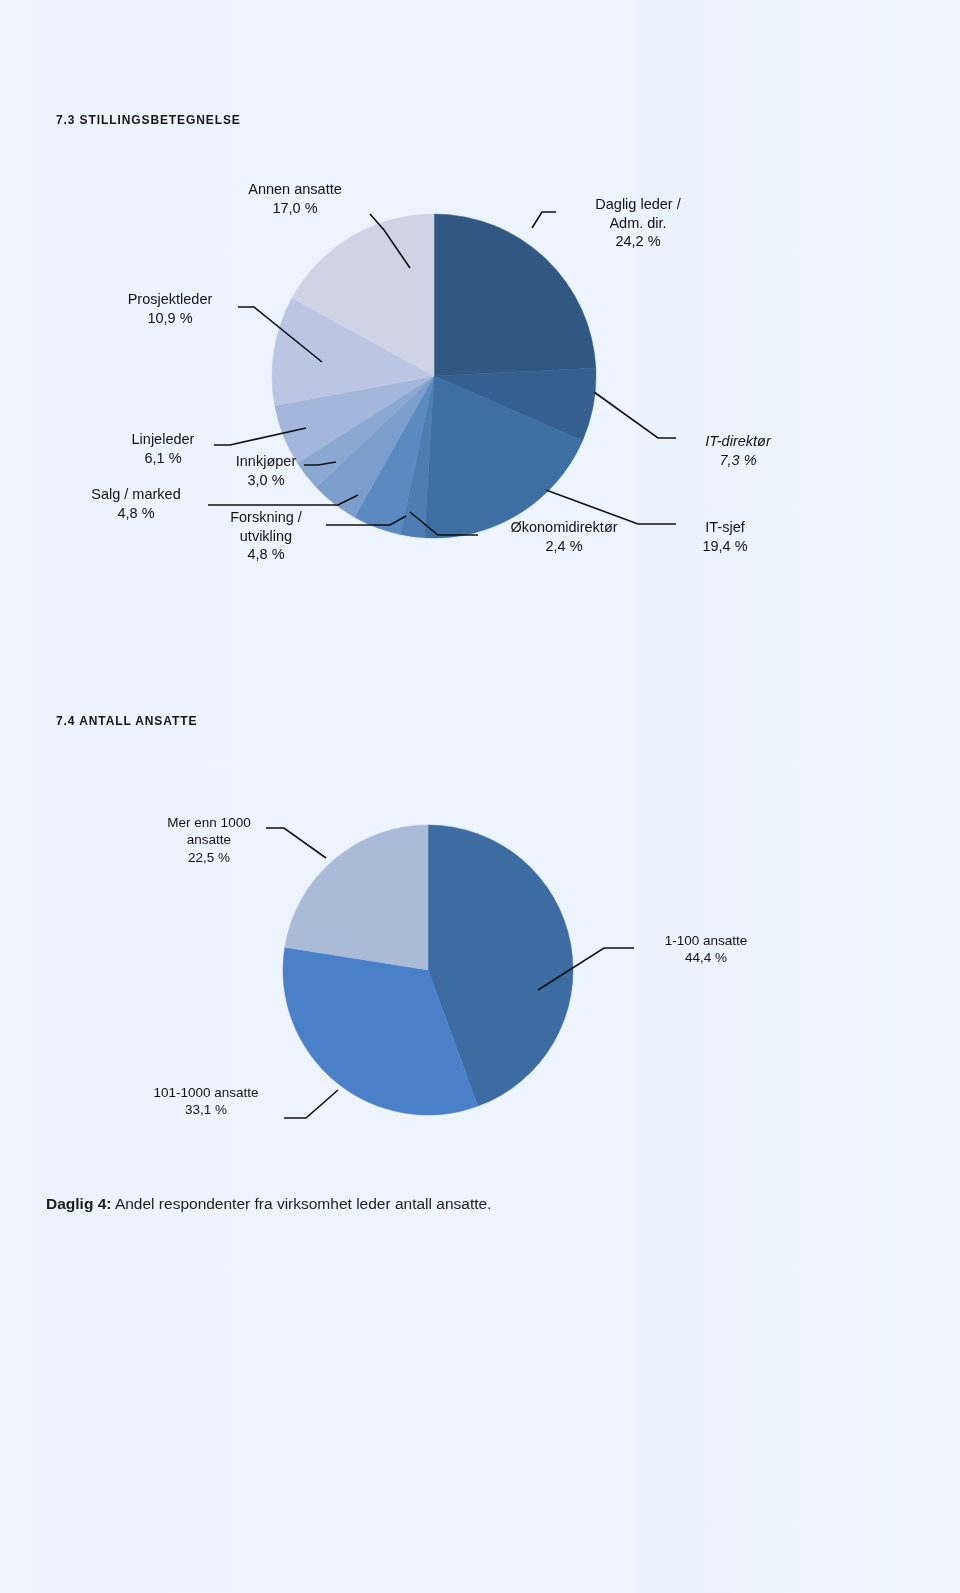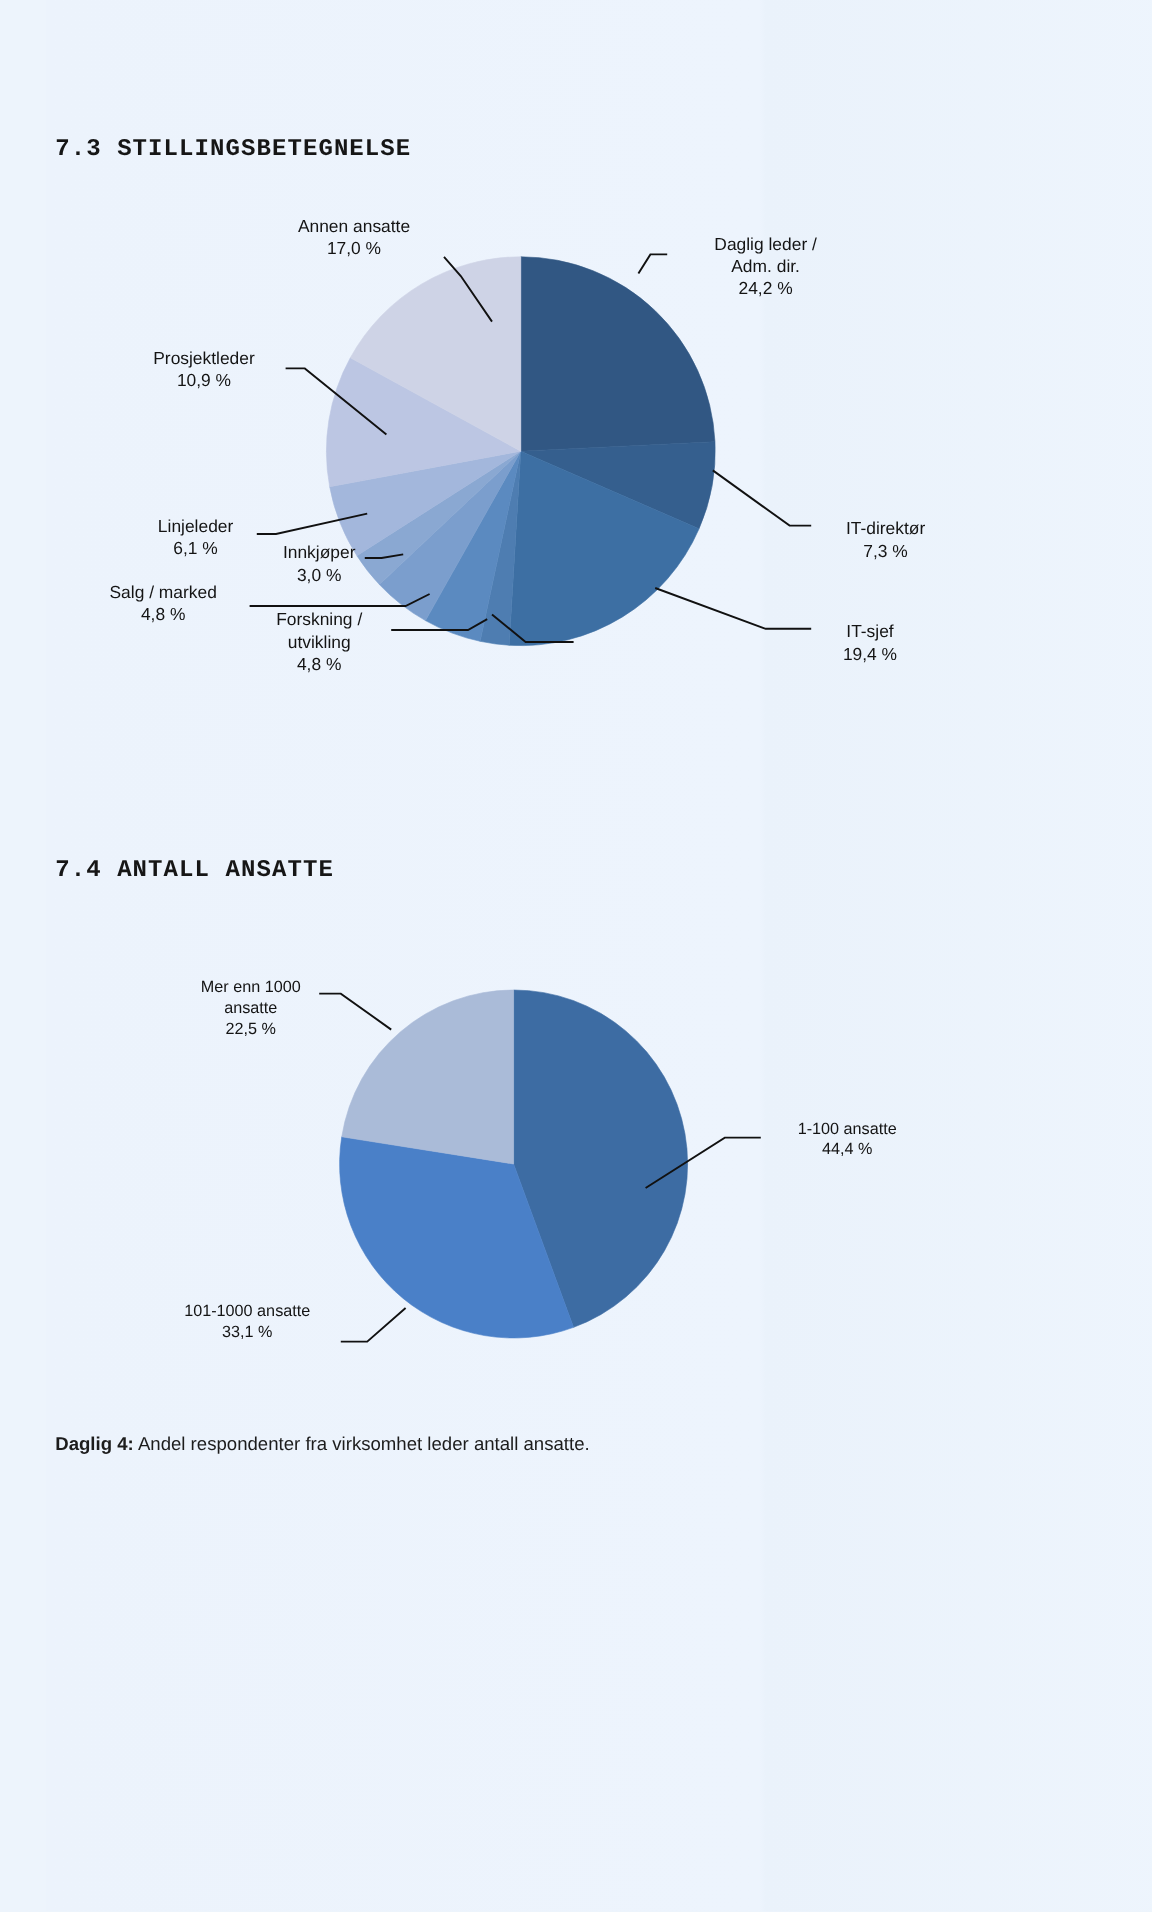--- a/index.html
+++ b/index.html
@@ -40,26 +40,26 @@
     font-weight: bold;
     letter-spacing: 0.5px;
     text-align: center;
     line-height: 22px;
   }
   .page-ribbon .num { display: block; padding-top: 1px; }
 
   
   .section-heading {
     position: absolute;
-    left: 8px;
-    font-size: 20px;
+    left: 18px;
+    font-size: 12px;
     font-weight: bold;
     letter-spacing: 0.9px;
     color: #161616;
-    font-family: Liberation Mono, monospace;
+    font-family: Liberation Sans, sans-serif;
     white-space: nowrap;
   }
   #heading-73 { top: 113px; }
   #heading-74 { top: 714px; }
 
   
   .figure-caption {
     position: absolute;
     left: 8px;
     font-size: 15.5px;
@@ -148,28 +148,32 @@
       <span>Salg / marked</span>
       <span class="pct">4,8 %</span>
     </div>
 
     <div class="callout ta-c" style="left:172px; top:348px; width:112px;">
       <span>Forskning /</span>
       <span class="pct" style="display:block">utvikling</span>
       <span class="pct">4,8 %</span>
     </div>
 
+    <div class="callout ta-c" style="left:440px; top:358px; width:172px;">
+      <span>Økonomidirektør</span>
+      <span class="pct">2,4 %</span>
+    </div>
 
     <div class="callout ta-c" style="left:520px; top:35px; width:160px;">
       <span>Daglig leder /</span>
       <span class="pct" style="display:block">Adm. dir.</span>
       <span class="pct">24,2 %</span>
     </div>
 
-    <div class="callout ta-c" style="left:640px; top:272px; width:120px;">
+    <div class="callout ta-c" style="left:640px; top:272px; width:120px;font-style:italic;">
       <span>IT-direktør</span>
       <span class="pct">7,3 %</span>
     </div>
 
     <div class="callout ta-c" style="left:640px; top:358px; width:94px;">
       <span>IT-sjef</span>
       <span class="pct">19,4 %</span>
     </div>
   </div>
 

